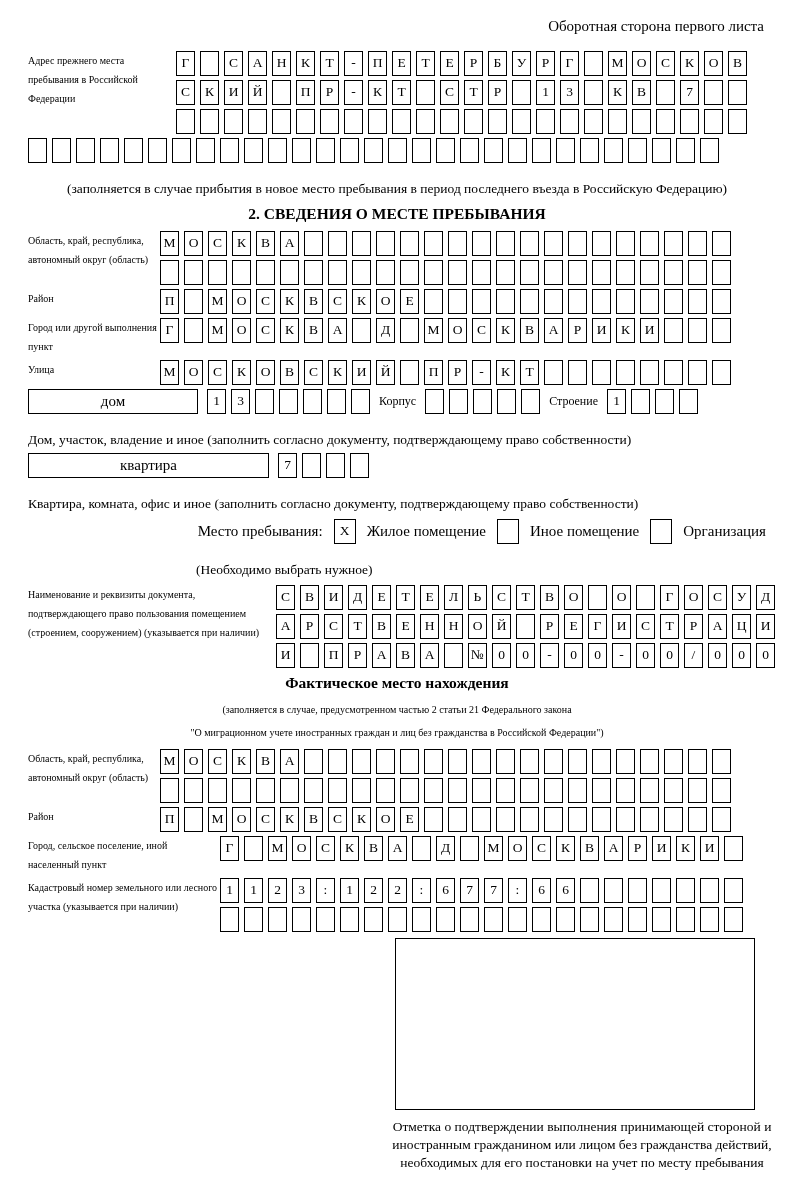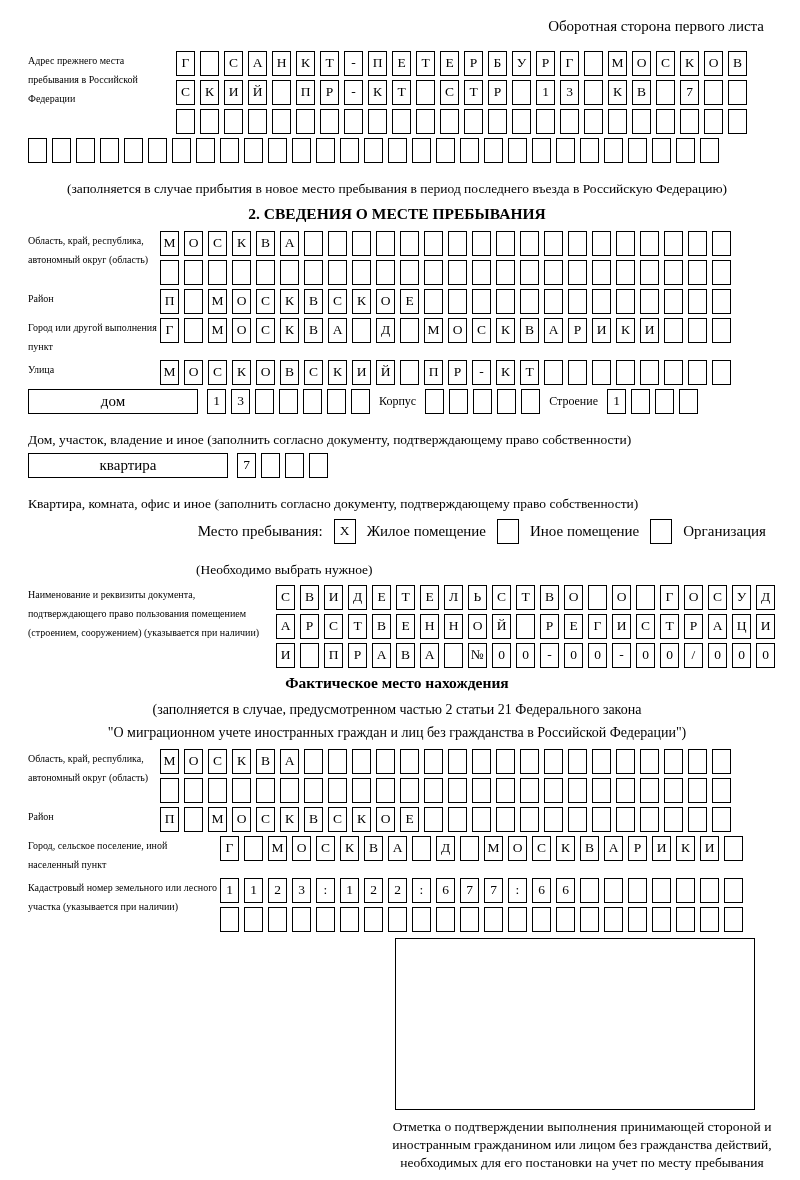--- a/index.html
+++ b/index.html
@@ -17,21 +17,21 @@
   .caption{font-size:13.5px;line-height:17px;margin:17px 0 5px 0;}
   .center{text-align:center;}
   .sectitle{text-align:center;font-weight:bold;font-size:15.5px;margin:8px 0 8px 0;}
   .widebox{border:1.5px solid #000;height:25px;box-sizing:border-box;text-align:center;
            font-size:15px;line-height:22px;flex:none;}
   .inline-label{font-size:12px;line-height:25px;flex:none;}
   .houserow{display:flex;align-items:center;gap:9px;margin:2px 0 3px 0;}
   .stayrow{display:flex;align-items:center;gap:11px;font-size:15px;margin:7px 0 1px 0;justify-content:flex-end;}
   .cb{width:22px;}
   .staynote{margin-left:168px;margin-bottom:7px;}
-  .factcap{font-size:14px;line-height:19px;text-align:center;margin:4px;}
+  .factcap{font-size:10px;line-height:19px;text-align:center;margin:4px;}
   .stampbox{width:360px;height:172px;border:1.8px solid #000;margin:6px 0 8px 367px;box-sizing:border-box;}
   .stampcaption{width:436px;margin-left:336px;text-align:center;font-size:13.5px;line-height:18px;}
   .mt6{margin-top:6px;}
 </style>
 </head>
 <body>
 
 <div class="page">
 
   <div class="hdr">Оборотная сторона первого листа</div>
@@ -328,21 +328,21 @@
       <div class="cells">
           <span class="cell">1</span>
           <span class="cell"></span>
           <span class="cell"></span>
           <span class="cell"></span>
         </div>
     </div>
     <div class="caption">Дом, участок, владение и иное (заполнить согласно документу, подтверждающему право собственности)</div>
 
     <div class="houserow">
-      <div class="widebox" style="width:200px">квартира</div>
+      <div class="widebox" style="width:241px">квартира</div>
       <div class="cells">
           <span class="cell">7</span>
           <span class="cell"></span>
           <span class="cell"></span>
           <span class="cell"></span>
         </div>
     </div>
     <div class="caption">Квартира, комната, офис и иное (заполнить согласно документу, подтверждающему право собственности)</div>
 
     <div class="stayrow">

